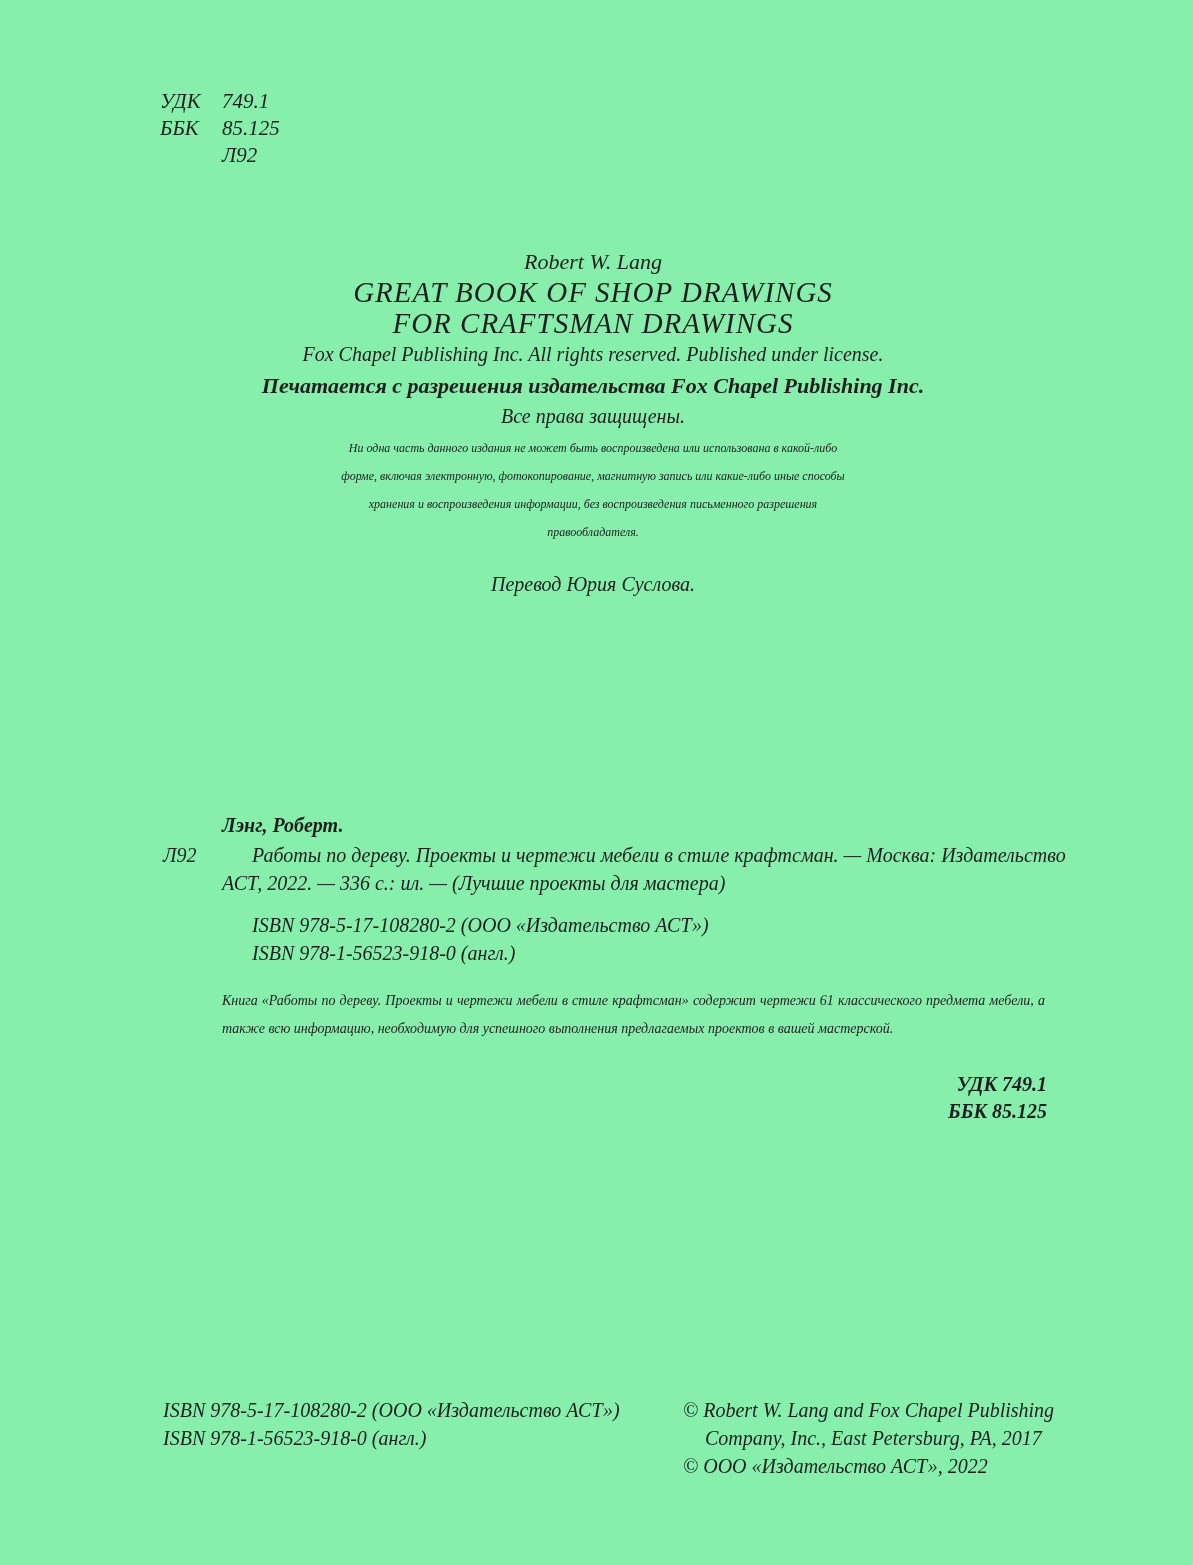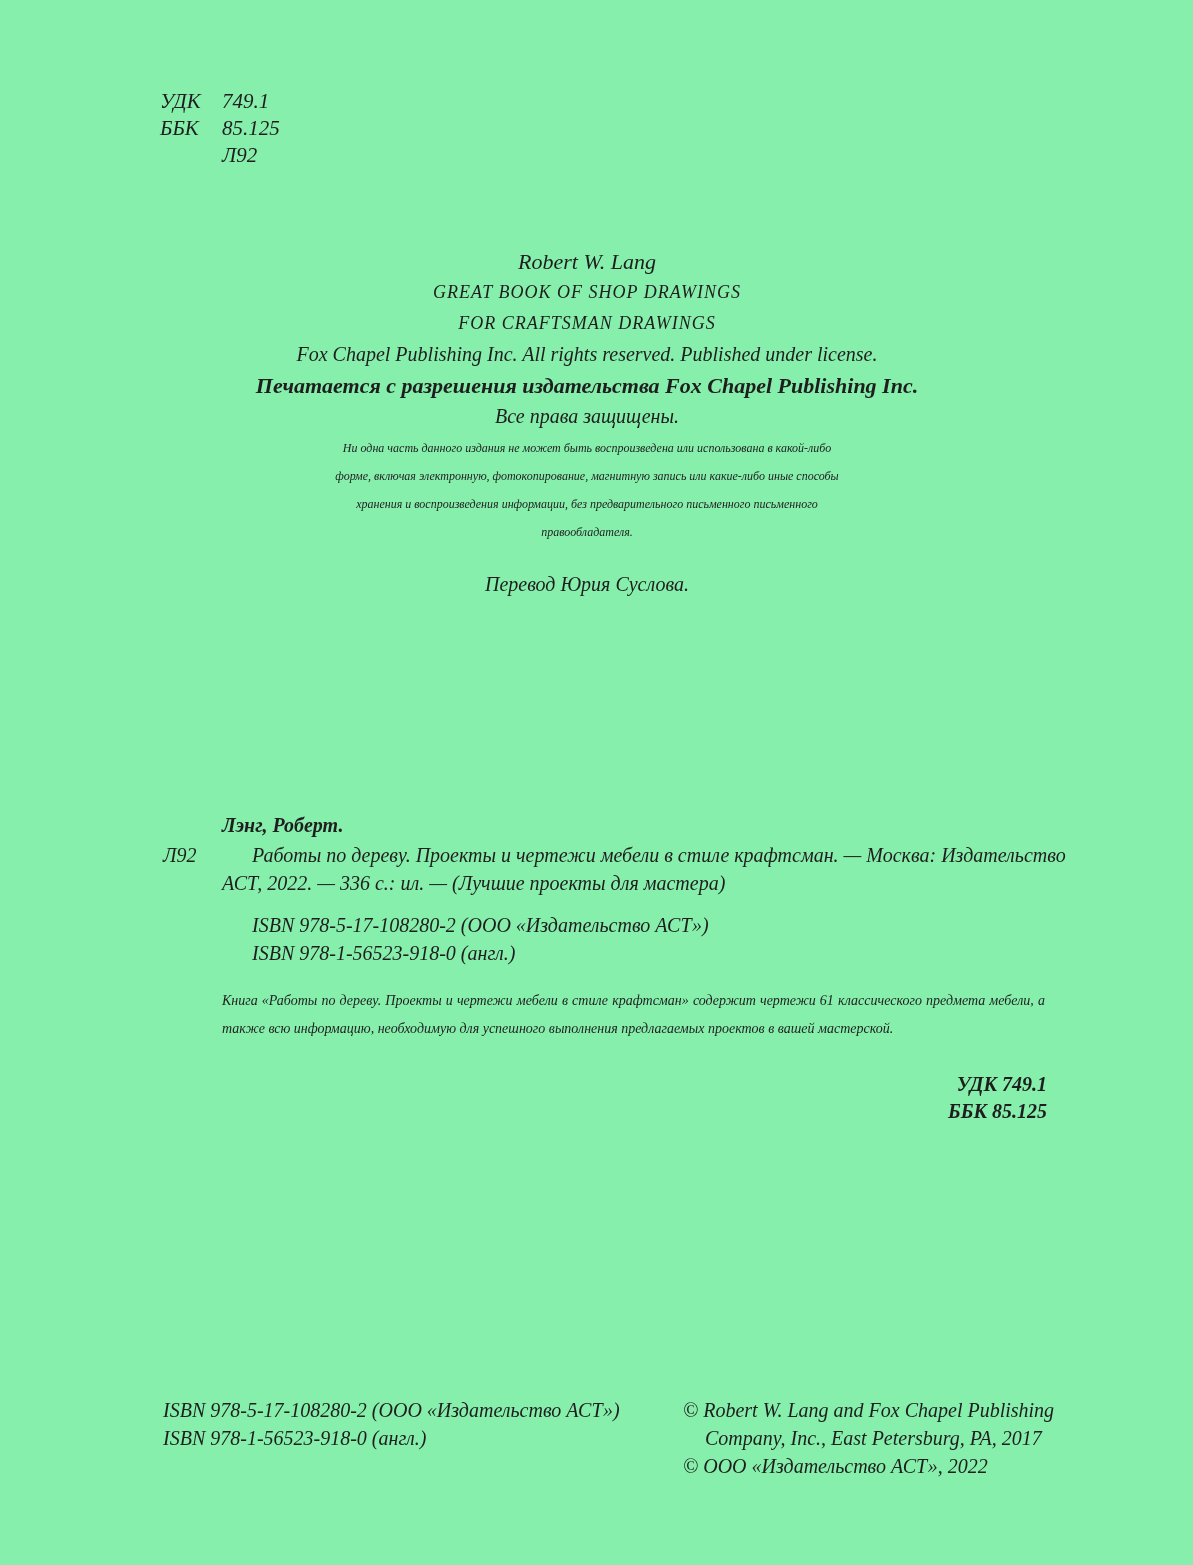--- a/index.html
+++ b/index.html
@@ -27,28 +27,28 @@
     font-size: 21px;
     line-height: 27px;
   }
   .idx-row { white-space: nowrap; }
   .idx-label { display: inline-block; width: 62px; }
   .idx-value { display: inline-block; }
 
   
   .title-block {
     position: absolute;
-    left: 14px;
+    left: 20px;
     top: 246px;
     width: 1146px;
     text-align: center;
   }
   .tb-line { line-height: 31px; }
   .tb-author { font-size: 22px; }
-  .tb-title { font-size: 18px; letter-spacing: 1px; }
+  .tb-title { font-size: 29px; letter-spacing: 1px; }
   .tb-license { font-size: 20px; }
   .tb-permission { font-size: 22px; font-weight: bold; }
   .tb-rights { font-size: 20px; }
   .tb-para { margin-top: 2px; font-size: 12px; line-height: 28px; }
   .tb-translation { margin-top: 24px; font-size: 20px; line-height: 28px; }
 
   
   .cc-author {
     position: absolute;
     left: 222px;
@@ -141,21 +141,21 @@
   <div class="title-block">
     <div class="tb-line tb-author">Robert W. Lang</div>
     <div class="tb-line tb-title">GREAT BOOK OF SHOP DRAWINGS</div>
     <div class="tb-line tb-title">FOR CRAFTSMAN DRAWINGS</div>
     <div class="tb-line tb-license">Fox Chapel Publishing Inc. All rights reserved. Published under license.</div>
     <div class="tb-line tb-permission">Печатается с разрешения издательства Fox Chapel Publishing Inc.</div>
     <div class="tb-line tb-rights">Все права защищены.</div>
     <div class="tb-para">
       <div>Ни одна часть данного издания не может быть воспроизведена или использована в какой-либо</div>
       <div>форме, включая электронную, фотокопирование, магнитную запись или какие-либо иные способы</div>
-      <div>хранения и воспроизведения информации, без предварительного письменного письменного</div>
+      <div>хранения и воспроизведения информации, без воспроизведения письменного разрешения</div>
       <div>правообладателя.</div>
     </div>
     <div class="tb-translation">Перевод Юрия Суслова.</div>
   </div>
 
   <div class="cc-author">Лэнг, Роберт.</div>
   <div class="cc-code">Л92</div>
   <div class="cc-entry">
     <div class="entry-first">Работы по дереву. Проекты и чертежи мебели в стиле крафтсман. — Москва: Издательство</div>
     <div>АСТ, 2022. — 336 с.: ил. — (Лучшие проекты для мастера)</div>

